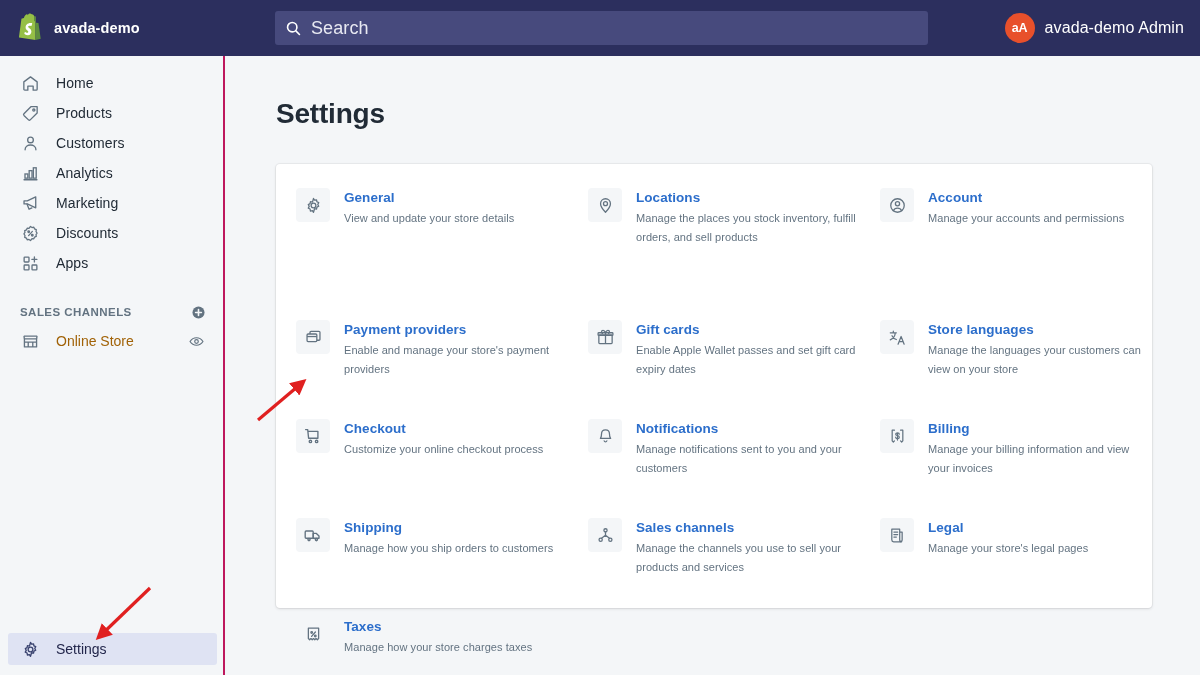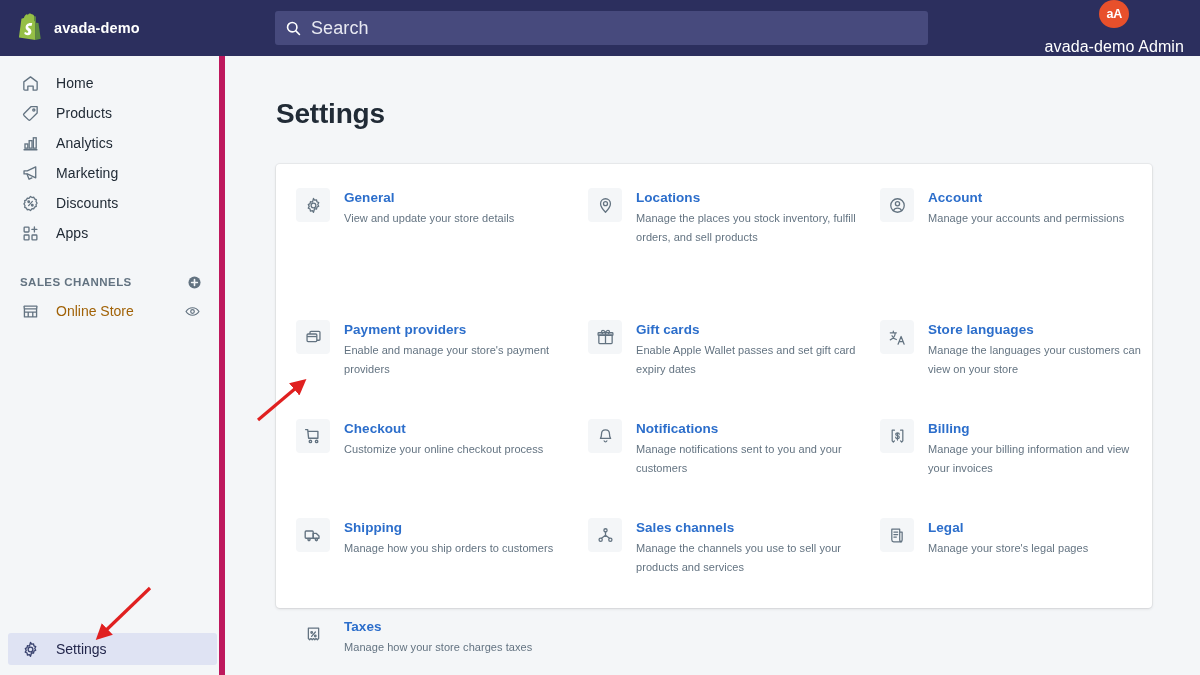--- a/index.html
+++ b/index.html
@@ -37,37 +37,37 @@
     padding-left: 10px; gap: 9px;
     cursor: text;
   }
   .searchwrap svg { display: block; }
   .search-text {
     color: #e8e9f2; font-size: 18px; letter-spacing: .1px;
   }
   .userbox {
     position: absolute; right: 12px; top: 0; height: 56px;
     display: flex; align-items: center; gap: 10px;
-    cursor: pointer; padding: 0 4px; flex-direction: column;
+    cursor: pointer; padding: 0 4px;
   }
   .avatar {
     width: 30px; height: 30px; border-radius: 50%;
     background: #e8502b;
     color: #ffffff; font-size: 12.5px; font-weight: 600;
     display: flex; align-items: center; justify-content: center;
     letter-spacing: -.2px;
   }
   .user-name { color: #ffffff; font-size: 16px; letter-spacing: .1px; white-space: nowrap; }
 
   
   .sidebar {
     position: absolute; top: 56px; left: 0;
     width: 225px; height: 619px;
     background: #f4f6f8;
-    border-right: 6px solid #be185d;
+    border-right: 2px solid #be185d;
   }
   .nav-list { padding-top: 12px; }
   .nav-item {
     display: flex; align-items: center;
     height: 30px; margin: 0 8px 0 8px;
     padding-left: 12px; gap: 16px;
     border-radius: 3px; cursor: pointer;
   }
   .nav-item .ico { width: 20px; height: 20px; display: flex; align-items: center; justify-content: center; flex: 0 0 20px; }
   .nav-item .lbl { font-size: 14px; color: #212b36; letter-spacing: .1px; }
@@ -211,20 +211,29 @@
     <div class="nav-item">
       <span class="ico">
         <svg width="19" height="19" viewBox="0 0 20 20" fill="none" stroke="#637381" stroke-width="1.4">
           <path d="M10.4 2.8H17v6.6l-7.3 7.3a1.3 1.3 0 0 1-1.8 0L3.1 12a1.3 1.3 0 0 1 0-1.8l7.3-7.4z" stroke-linejoin="round"></path>
           <circle cx="13.5" cy="6.4" r="1.15"></circle>
         </svg>
       </span>
       <span class="lbl">Products</span>
     </div>
 
+    <div class="nav-item">
+      <span class="ico">
+        <svg width="19" height="19" viewBox="0 0 20 20" fill="none" stroke="#637381" stroke-width="1.4">
+          <circle cx="10" cy="6.2" r="3"></circle>
+          <path d="M4.3 16.6c0-3.1 2.6-5 5.7-5s5.7 1.9 5.7 5" stroke-linecap="round"></path>
+        </svg>
+      </span>
+      <span class="lbl">Customers</span>
+    </div>
 
     <div class="nav-item">
       <span class="ico">
         <svg width="19" height="19" viewBox="0 0 20 20" fill="none" stroke="#637381" stroke-width="1.4">
           <path d="M3.2 16.6h13.6" stroke-linecap="round"></path>
           <rect x="4.2" y="10.5" width="3" height="4.4"></rect>
           <rect x="8.6" y="7" width="3" height="7.9"></rect>
           <rect x="13" y="4" width="3" height="10.9"></rect>
         </svg>
       </span>

